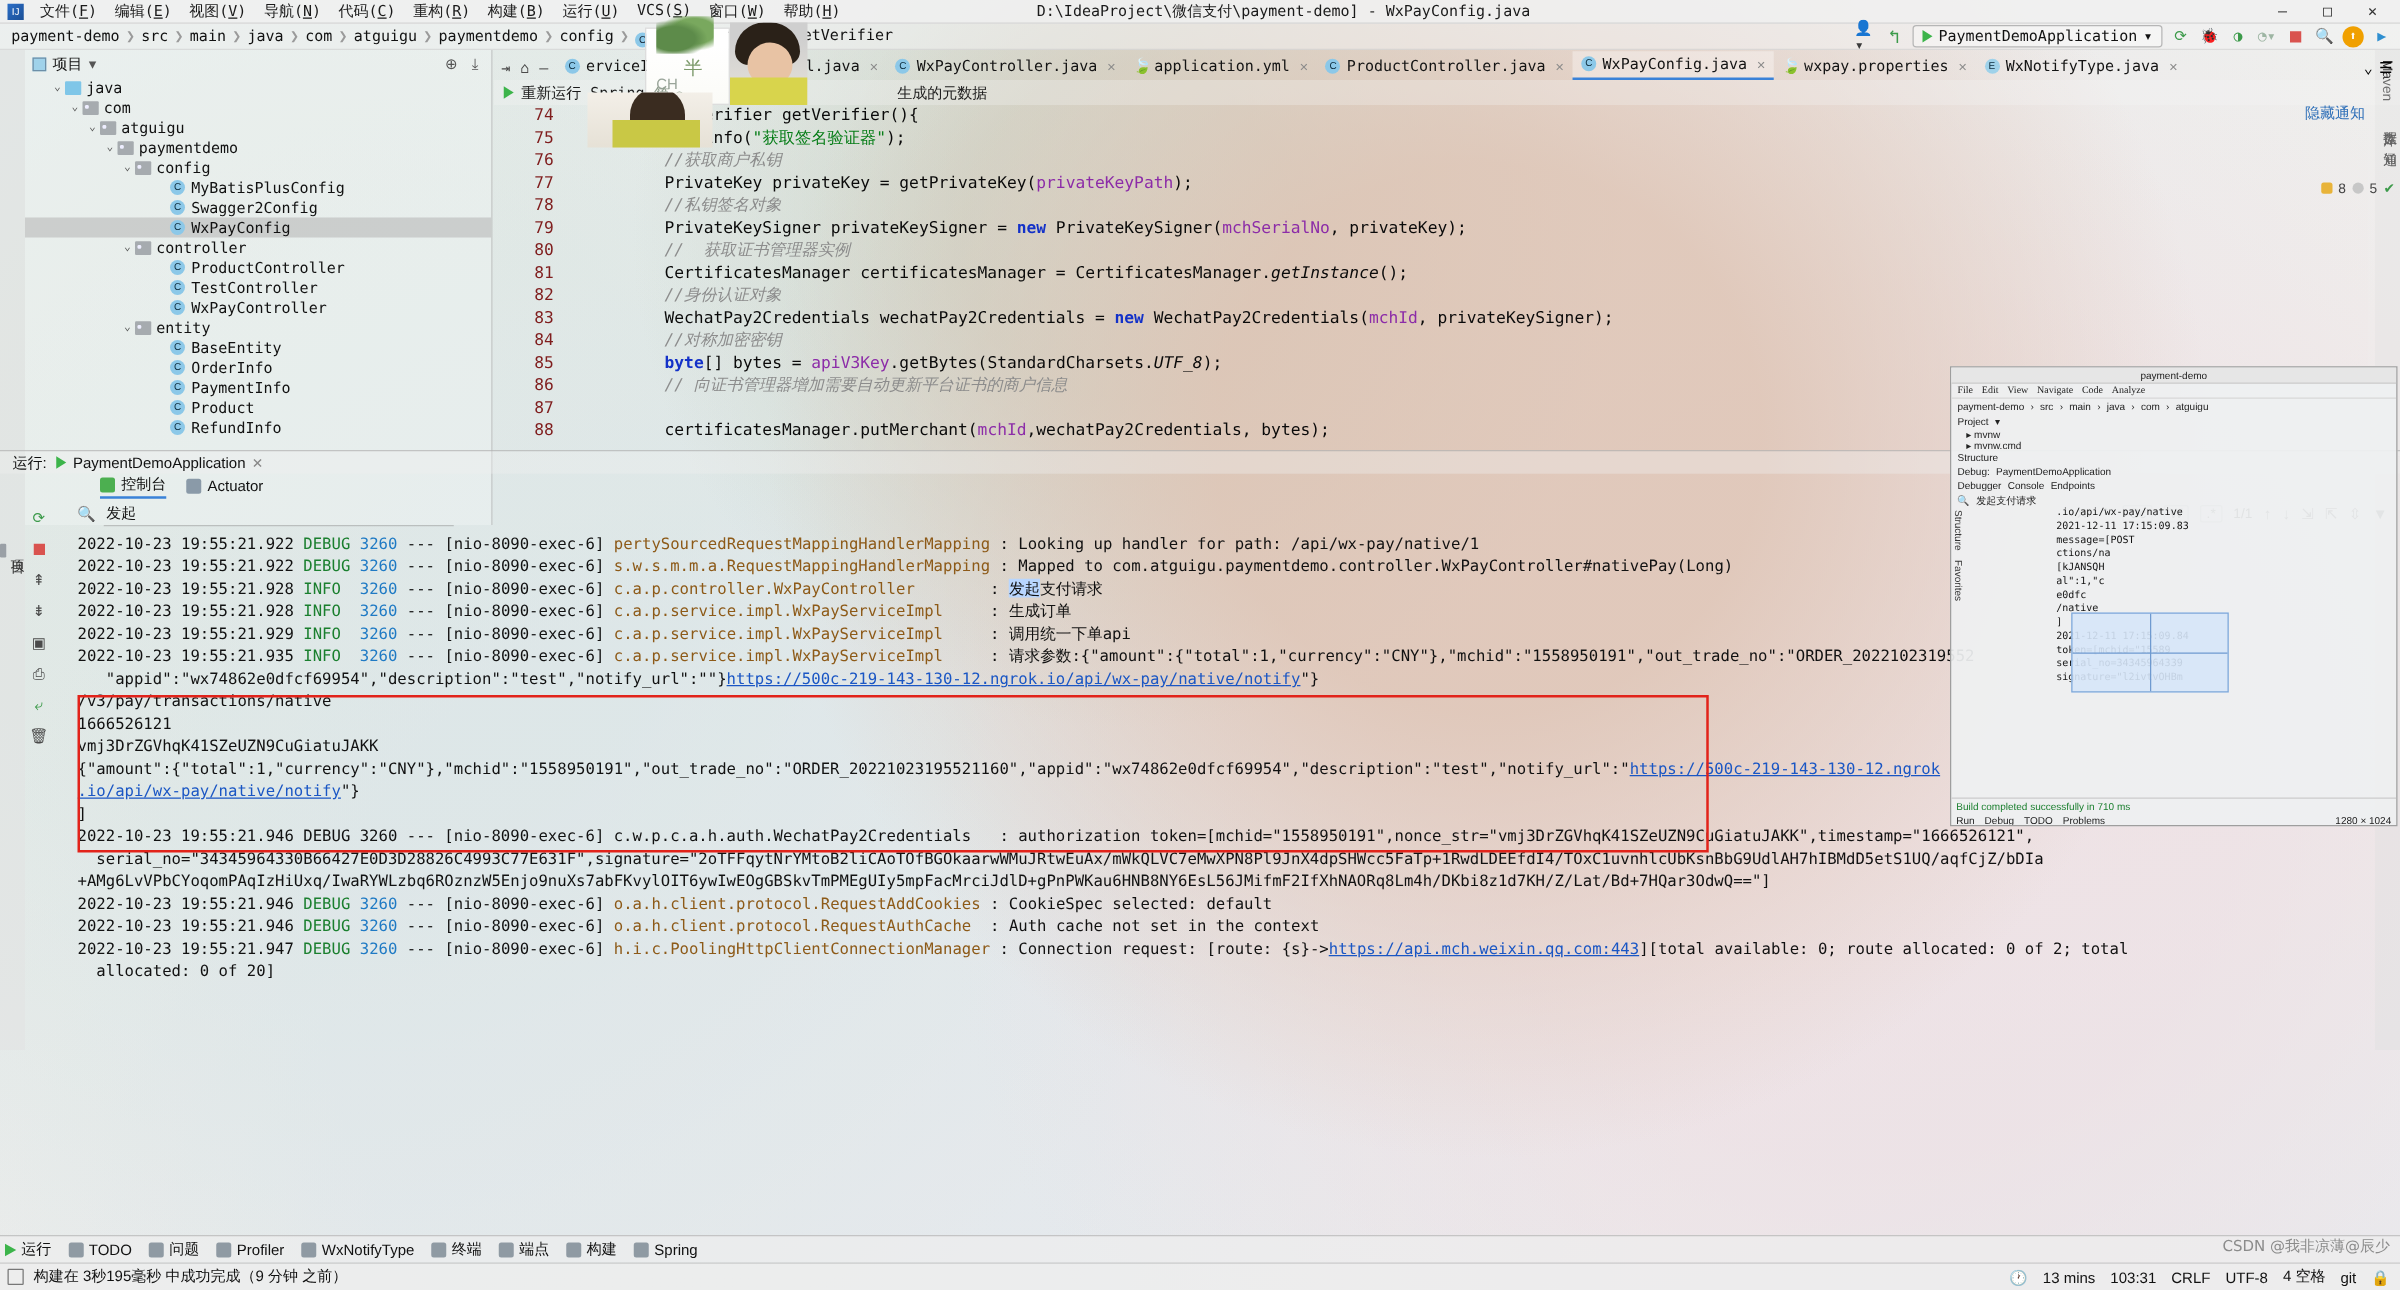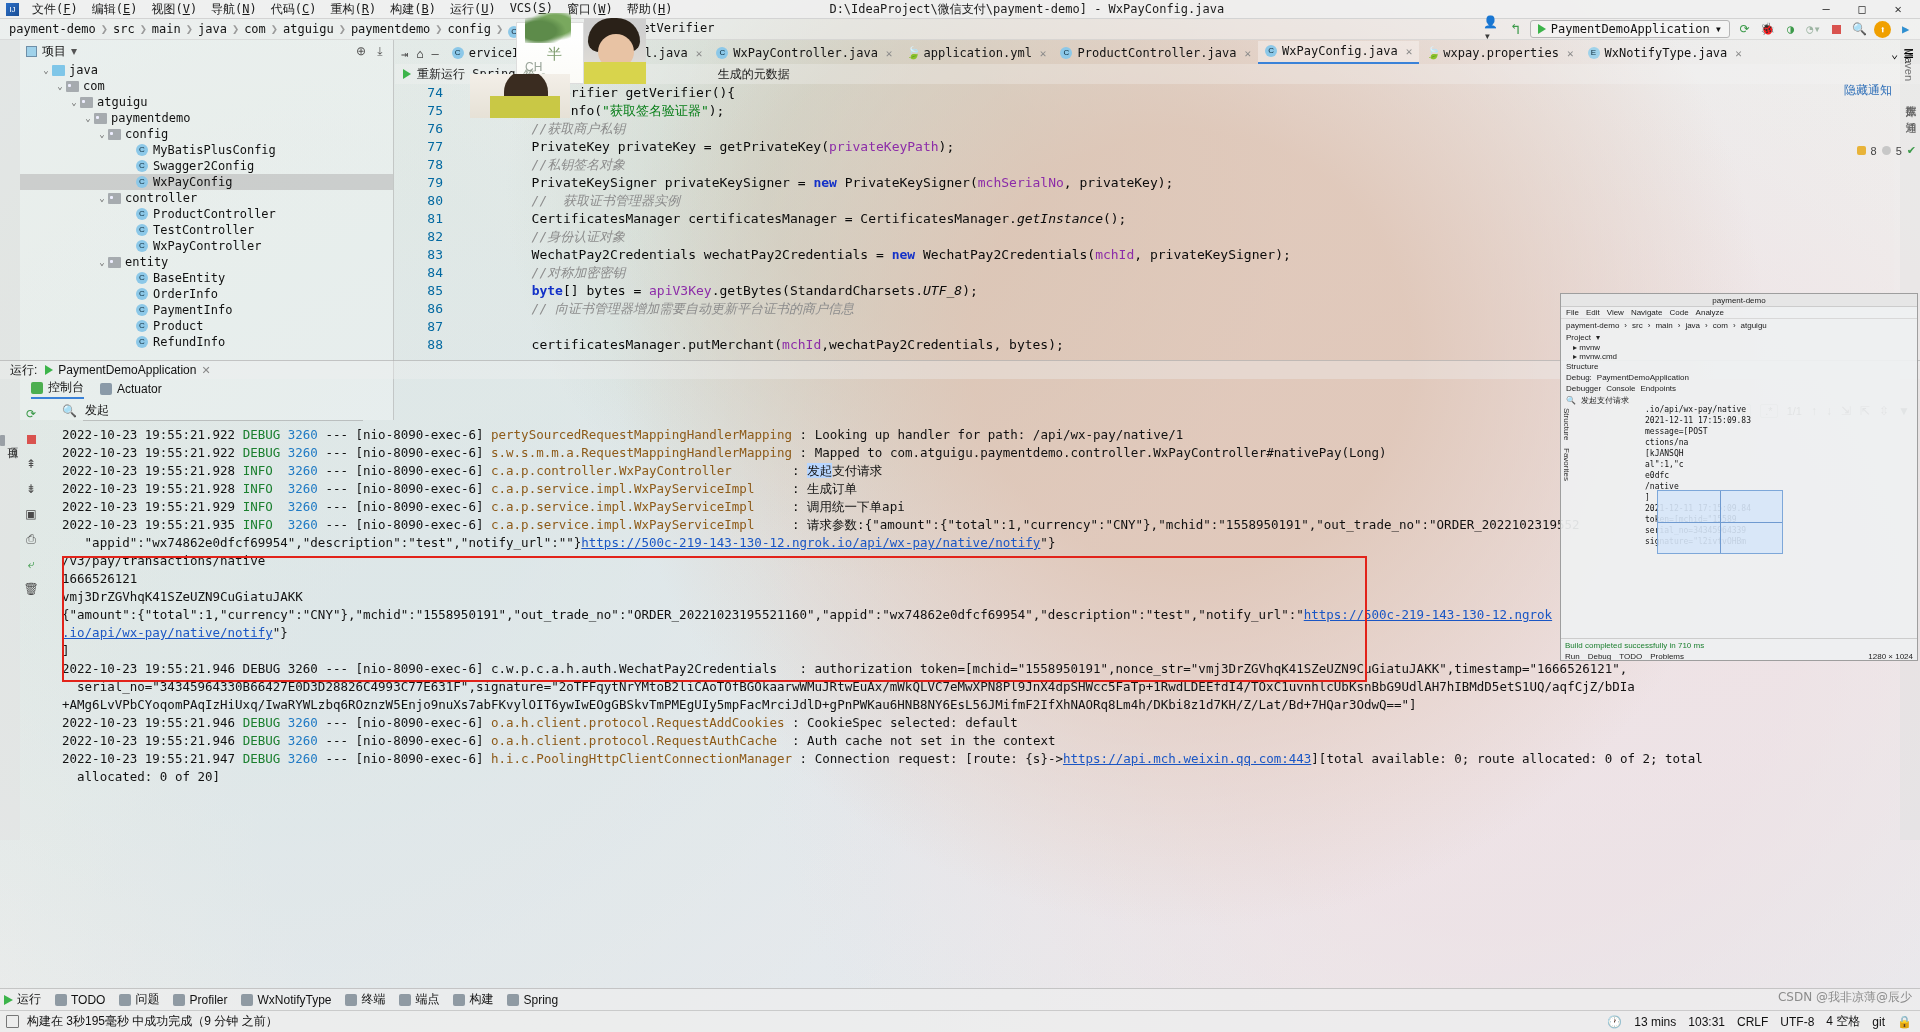--- a/index.html
+++ b/index.html
@@ -128,21 +128,21 @@
   #tabbar-right { margin-left:auto; display:flex; align-items:center; gap:5px; padding:0 6px 3px 0; }
 
   #gutterbar {
     height:20px; display:flex; align-items:center; gap:6px;
     padding-left:8px; font-size:12px; color:#1a1a1a;
     font-family:"DejaVu Sans Mono","Liberation Mono",monospace;
     background:rgba(244,244,244,.30);
   }
   #code-area { position:relative; height:281px; overflow:hidden; display:flex;
                font-family:"DejaVu Sans Mono","Liberation Mono",monospace; font-size:13px; }
-  #gutter { width:58px; text-align:right; padding-right:10px; color:#0369a1; }
+  #gutter { width:58px; text-align:right; padding-right:10px; color:#7f1d1d; }
   .gline { height:18px; line-height:18px; }
   #codelines { flex:1; padding-left:16px; color:#0a0a0a; position:relative; }
   .cline { height:18px; line-height:18px; white-space:pre; }
   .kw { color:#1331c8; font-weight:bold; }
   .str { color:#067d17; }
   .cmt { color:#8c8c8c; font-style:italic; }
   .fld { color:#8c2ca8; }
   .ital { font-style:italic; }
   #code-right { position:absolute; right:0; top:0; width:26px; height:100%;
                 background:rgba(238,238,238,.25); }
@@ -159,21 +159,21 @@
   .rlabel { writing-mode:vertical-rl; font-size:11px; color:#333; padding:8px 3px; }
 
   
   #run-panel { position:absolute; left:0; right:0; top:360px; bottom:44px; }
   #run-head { height:19px; display:flex; align-items:center; gap:8px; font-size:12px;
               padding-left:10px; color:#111;
               border-top:1px solid rgba(160,160,160,.55); background:rgba(240,240,240,.38); }
   #run-head .cfgname { display:flex; align-items:center; gap:5px; }
   .tiny-x { color:#888; font-size:11px; }
   #console-tabs { height:20px; display:flex; align-items:center; gap:16px;
-                  padding-left:31px; font-size:12px; color:#111; }
+                  padding-left:80px; font-size:12px; color:#111; }
   .ctab { display:flex; align-items:center; gap:5px; }
   .ctab.active { font-weight:normal; border-bottom:2px solid #3a82d8; padding-bottom:1px; }
   .ct-ic { width:12px;height:12px;border-radius:2px;background:#8a9aa8; }
   .ct-ic.act { background:#4caf50; }
 
   #console-toolstrip { position:absolute; left:18px; top:40px; width:26px; bottom:0;
                        display:flex; flex-direction:column; align-items:center; gap:9px;
                        padding-top:6px; color:#4b4b4b; font-size:12px; }
   .cts { width:16px;height:16px;display:flex;align-items:center;justify-content:center; }
 
@@ -207,22 +207,22 @@
 
   
   #mini {
     position:absolute; right:2px; top:293px; width:358px; height:368px;
     background:rgba(238,240,241,.93); border:1px solid #9e9e9e;
     font-size:9px; color:#222; overflow:hidden;
     font-family:"Liberation Sans",sans-serif;
   }
   #mini-title { height:13px; background:#e6e6e6; border-bottom:1px solid #ccc;
                 display:flex; align-items:center; padding:0 3px; font-size:8px; }
-  #mini-menu { height:12px; display:flex; gap:7px; padding:0 5px; font-size:8px; align-items:center;
-               border-bottom:1px solid #d8d8d8; }
+  #mini-menu { height:12px; display:flex; gap:7px; padding:0 5px; font-size:8px; 
+               border-bottom:1px solid #d8d8d8;font-family:Liberation Serif, serif; }
   #mini-crumb { height:13px; display:flex; gap:5px; padding:0 5px; font-size:8px; align-items:center; }
   .mini-sect { font-size:8px; padding:1px 5px; }
   .mini-row { display:flex; gap:5px; padding:1px 5px; font-size:8px; align-items:center; }
   #mini-console { position:absolute; left:84px; right:0; top:110px; bottom:34px;
                   font-family:"DejaVu Sans Mono","Liberation Mono",monospace; font-size:8px;
                   line-height:11px; overflow:hidden; color:#111; }
   #mini-left { position:absolute; left:0; top:110px; width:84px; bottom:34px; }
   .mini-vtab { writing-mode:vertical-rl; font-size:8px; padding:4px 1px; color:#333; }
   #mini-status { position:absolute; left:0; right:0; bottom:0; height:22px;
                  border-top:1px solid #ccc; font-size:8px; padding:2px 4px; }

